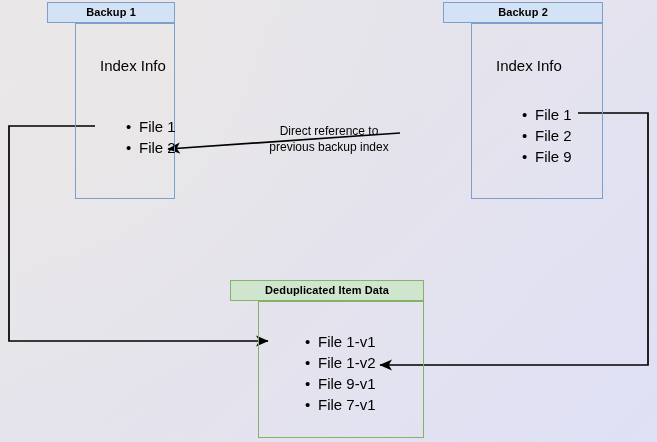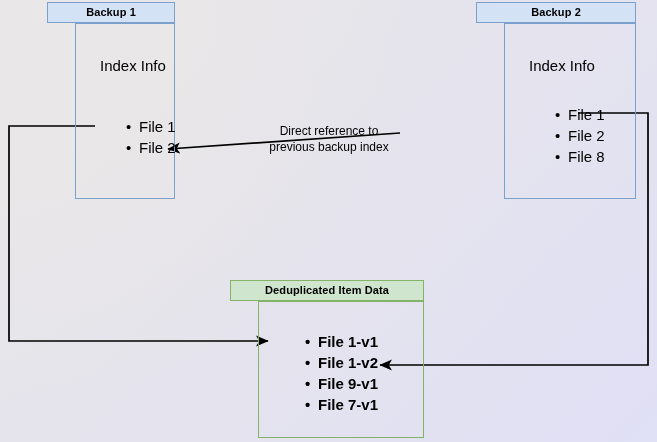--- a/index.html
+++ b/index.html
@@ -142,35 +142,35 @@
     <div class="node-header">Backup 1</div>
     <div class="node-body" style="height:176px;">
       <div class="index-label" style="left:24px; top:33px;">Index Info</div>
       <ul class="file-list" style="left:50px; top:92px;">
         <li>File 1</li>
         <li>File 2</li>
       </ul>
     </div>
   </div>
 
-  <div class="node blue" style="left:476px; top:2px; width:160px;">
+  <div class="node blue" style="left:443px; top:2px; width:160px;">
     <div class="node-header">Backup 2</div>
     <div class="node-body" style="height:176px;">
       <div class="index-label" style="left:24px; top:33px;">Index Info</div>
       <ul class="file-list" style="left:50px; top:80px;">
         <li>File 1</li>
         <li>File 2</li>
-        <li>File 8</li>
+        <li>File 9</li>
       </ul>
     </div>
   </div>
 
   <div class="node green" style="left:230px; top:280px; width:194px;">
     <div class="node-header">Deduplicated Item Data</div>
-    <div class="node-body" style="height:137px;font-weight:bold;">
+    <div class="node-body" style="height:137px;">
       <ul class="file-list" style="left:46px; top:29px;">
         <li>File 1-v1</li>
         <li>File 1-v2</li>
         <li>File 9-v1</li>
         <li>File 7-v1</li>
       </ul>
     </div>
   </div>
 
   <div class="edge-label" style="left:246px; top:123px; width:166px;">Direct reference to

